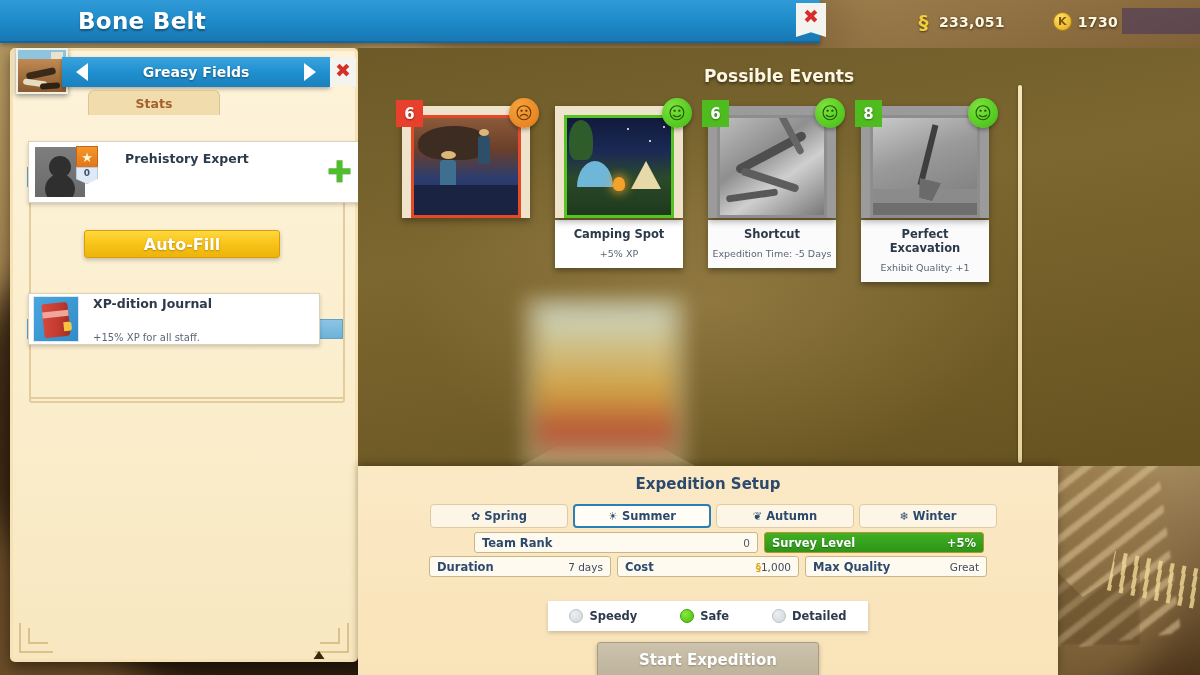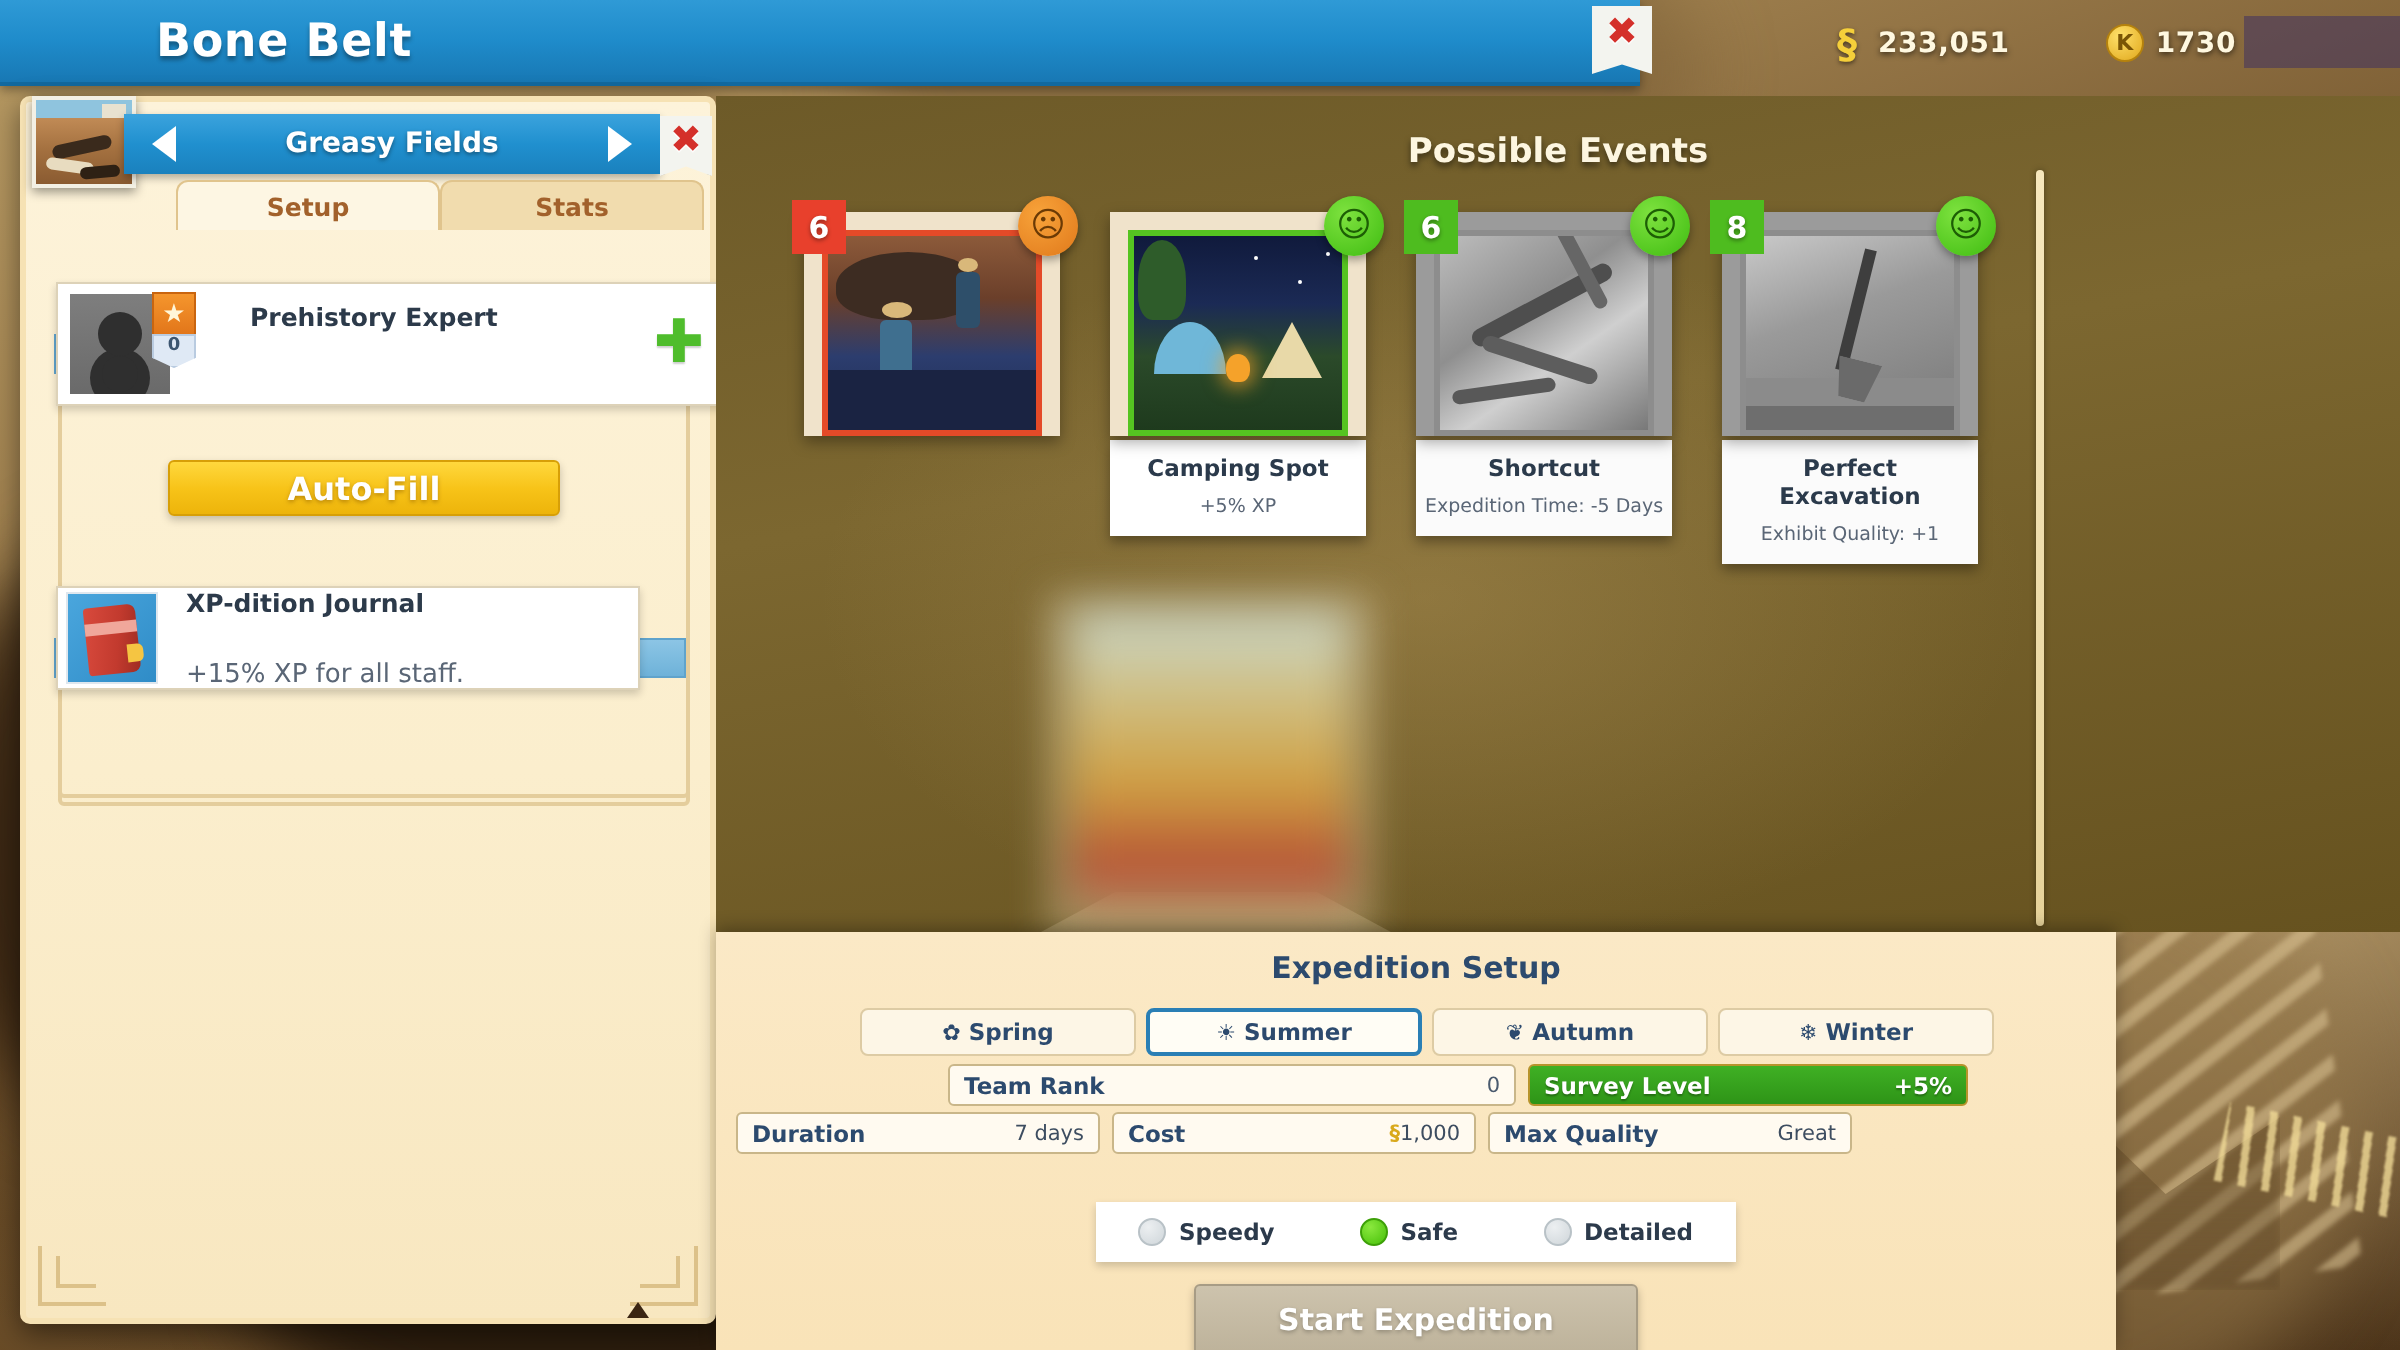--- a/index.html
+++ b/index.html
@@ -276,21 +276,21 @@
   .book {
     position: absolute; left: 9px; top: 6px; width: 26px; height: 34px;
     background: linear-gradient(100deg, #d94a3d 0%, #c23a2e 60%, #9e2c22 100%);
     border-radius: 2px 4px 4px 2px;
     transform: rotate(-6deg);
   }
   .book:before { content:""; position:absolute; left:0; top:8px; width:100%; height:6px; background:#f0a79b; }
   .book:after { content:""; position:absolute; right:-2px; top:20px; width:8px; height:9px; background:#f5c542; border-radius: 0 3px 3px 0; }
   .cargo-text { margin-left: 14px; }
   .cargo-name { font-size: 12.5px; font-weight: bold; color: #2c3a4a; }
-  .cargo-desc { font-size: 13px; color: #5a6676; margin-top: 21px; }
+  .cargo-desc { font-size: 10px; color: #5a6676; margin-top: 21px; }
 
   
   .events-area {
     position: absolute; left: 358px; top: 48px; width: 842px; height: 418px;
     background:
       radial-gradient(ellipse 420px 250px at 42% 60%, rgba(190,160,100,0.35), rgba(0,0,0,0) 72%),
       linear-gradient(170deg, #6d5a28 0%, #7c6730 40%, #66521f 100%);
   }
   .blur-photo {
     position: absolute; left: 178px; top: 258px; width: 138px; height: 150px;
@@ -426,21 +426,21 @@
   .rank-row { display: flex; gap: 6px; padding: 4px 10px 0 72px; }
   .bar-field {
     height: 21px; border-radius: 3px;
     display: flex; align-items: center; justify-content: space-between;
     padding: 0 7px; font-size: 11.5px; font-weight: bold; gap: 36px;
   }
   .rank-bar { width: 284px; background: #fffaf0; border: 1px solid #c9b689; color: #2c4a6e; margin-left: 44px; }
   .rank-val { font-weight: normal; font-size: 10.5px; color: #4a5a6e; }
   .survey-bar { width: 220px; background: linear-gradient(180deg, #3fb024, #2e9417); border: 1px solid #b7942c; color: #ffffff; text-shadow: 0 1px 1px rgba(0,0,0,0.3); }
 
-  .stats-row { display: flex; gap: 6px; padding: 3px 10px 12px 10px; }
+  .stats-row { display: flex; gap: 6px; padding: 3px 10px 12px 10px; justify-content: center; }
   .stat-field {
     width: 182px; height: 21px; background: #fffaf0; border: 1px solid #c9b689; border-radius: 3px;
     display: flex; align-items: center; justify-content: space-between;
     padding: 0 7px; font-size: 11.5px; font-weight: bold; color: #2c4a6e;
   }
   .stat-val { font-weight: normal; font-size: 10.5px; color: #3d4d60; }
   .coin-mini { color: #d9a91c; font-weight: bold; }
 
   .mode-row {
     margin: 12px auto 0 auto; width: 320px; height: 30px;
@@ -526,21 +526,20 @@
 <div class="loc-bar">
   <div class="arrow-l"></div>
   <div class="loc-name">Greasy Fields</div>
   <div class="arrow-r"></div>
 </div>
 <div class="loc-close">
   <span class="xmark">✖</span>
 </div>
 
 <div class="tabs">
-  <div class="tab active">Setup</div>
   <div class="tab inactive">Stats</div>
 </div>
 
 <div class="crew-slot">
   <div class="crew-avatar"></div>
   <div class="crew-name">Prehistory Expert</div>
   <div class="crew-plus">✚</div>
 </div>
 <div class="crew-badge">★</div>
 <div class="crew-count">0</div>

